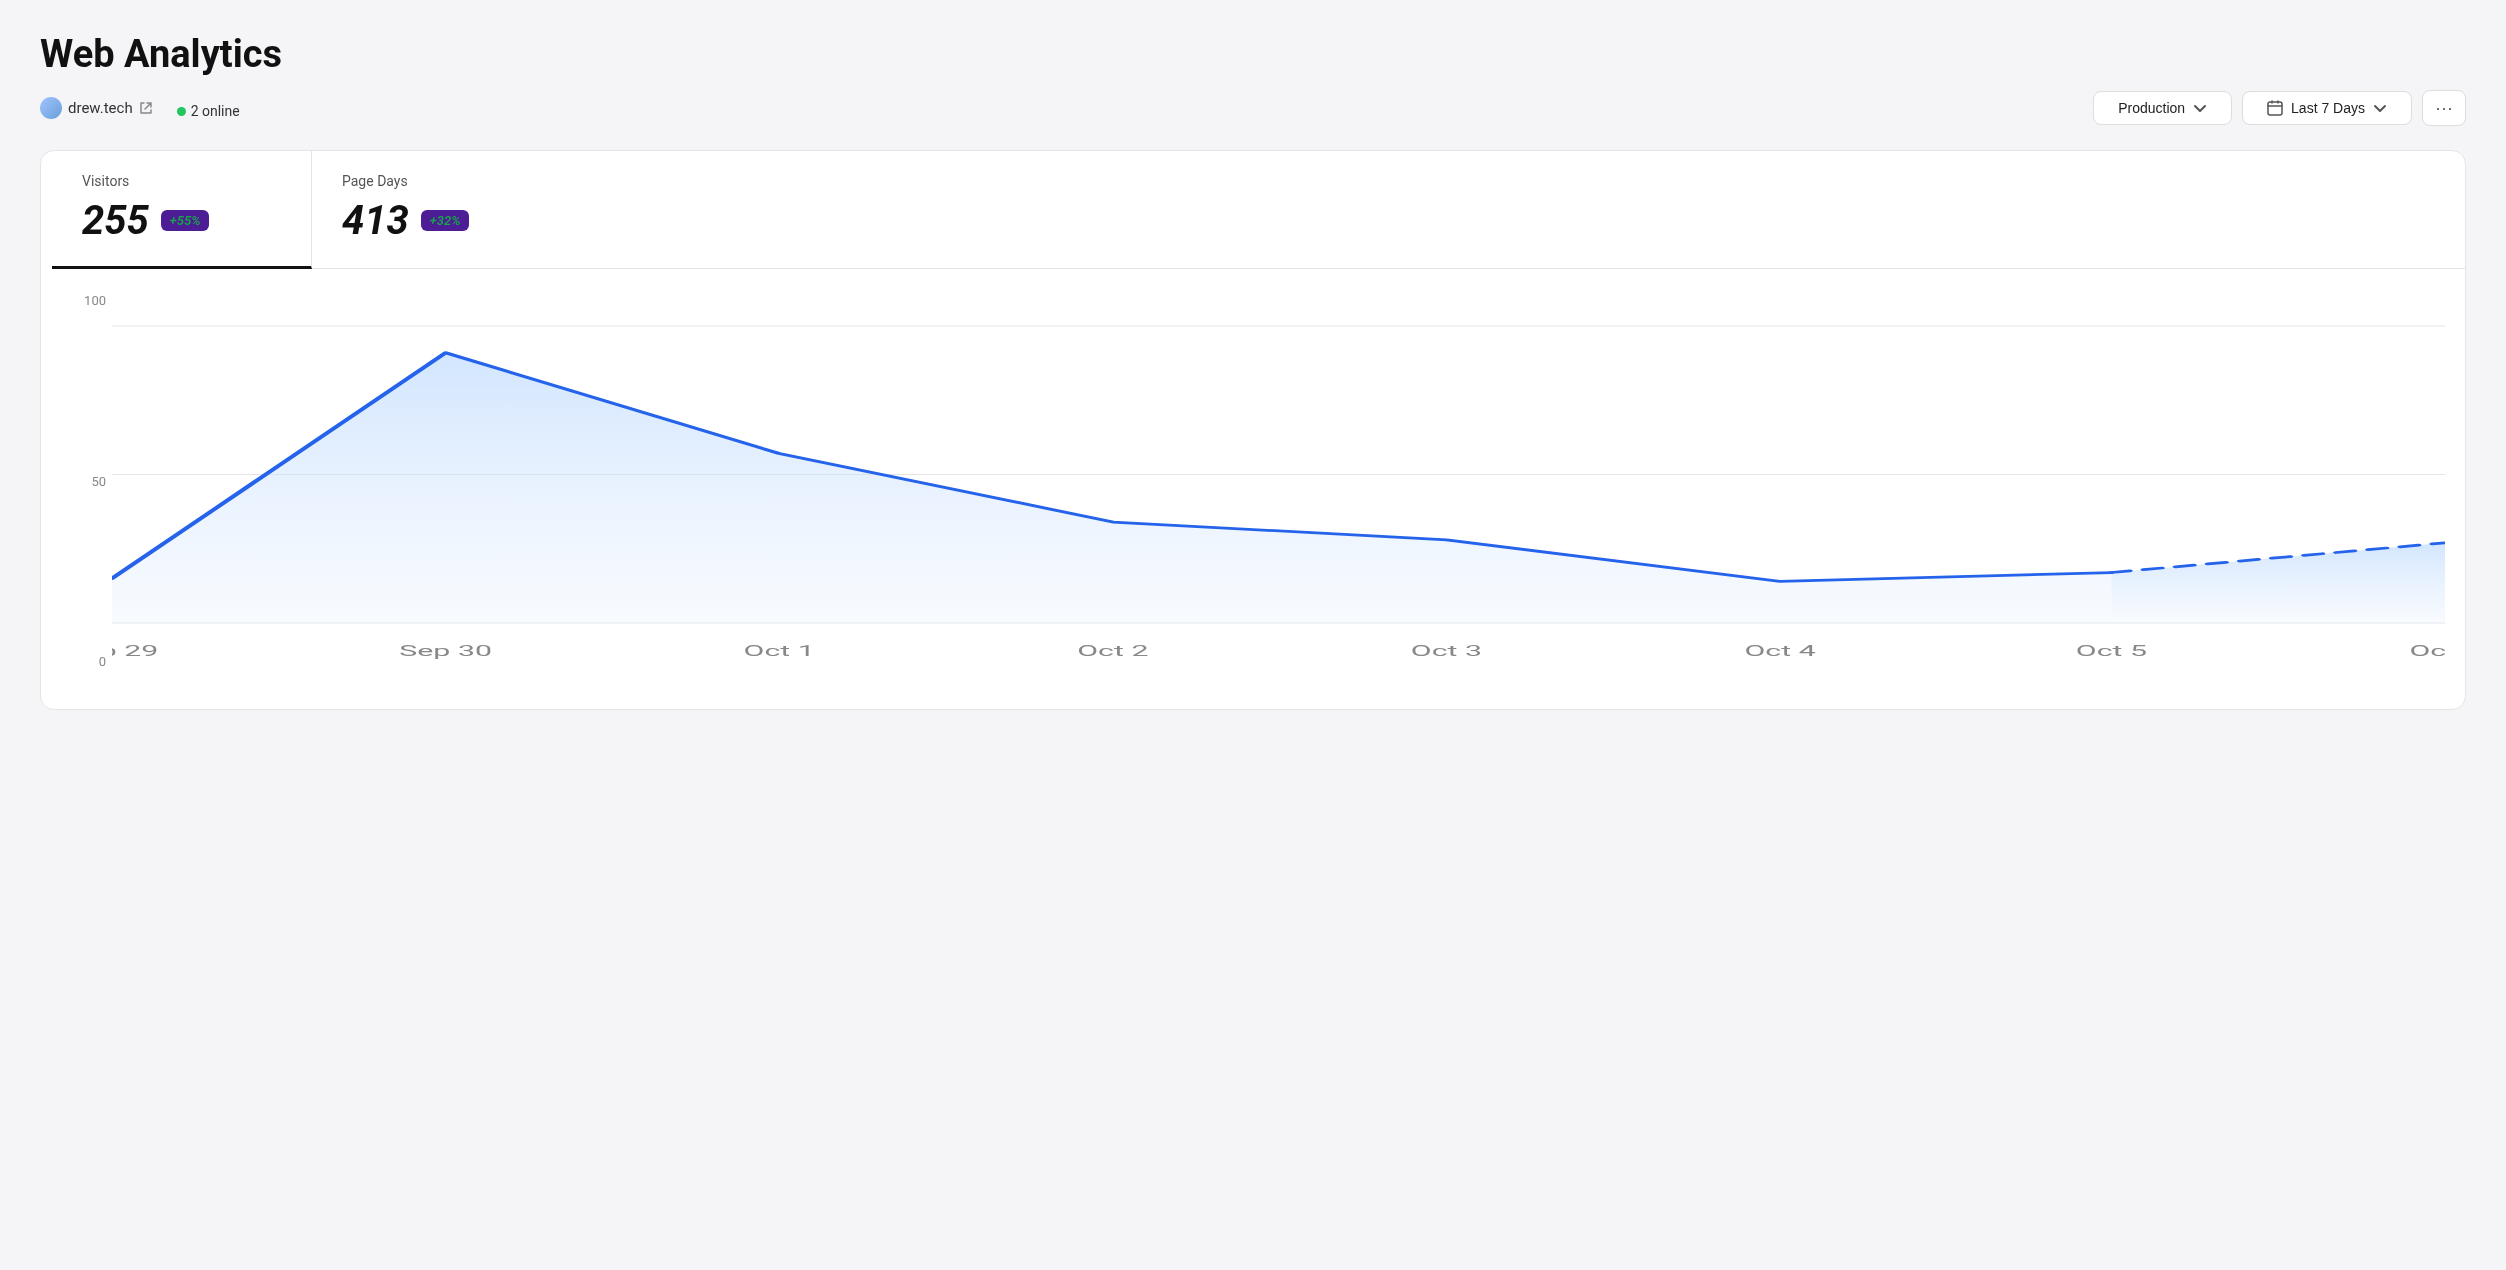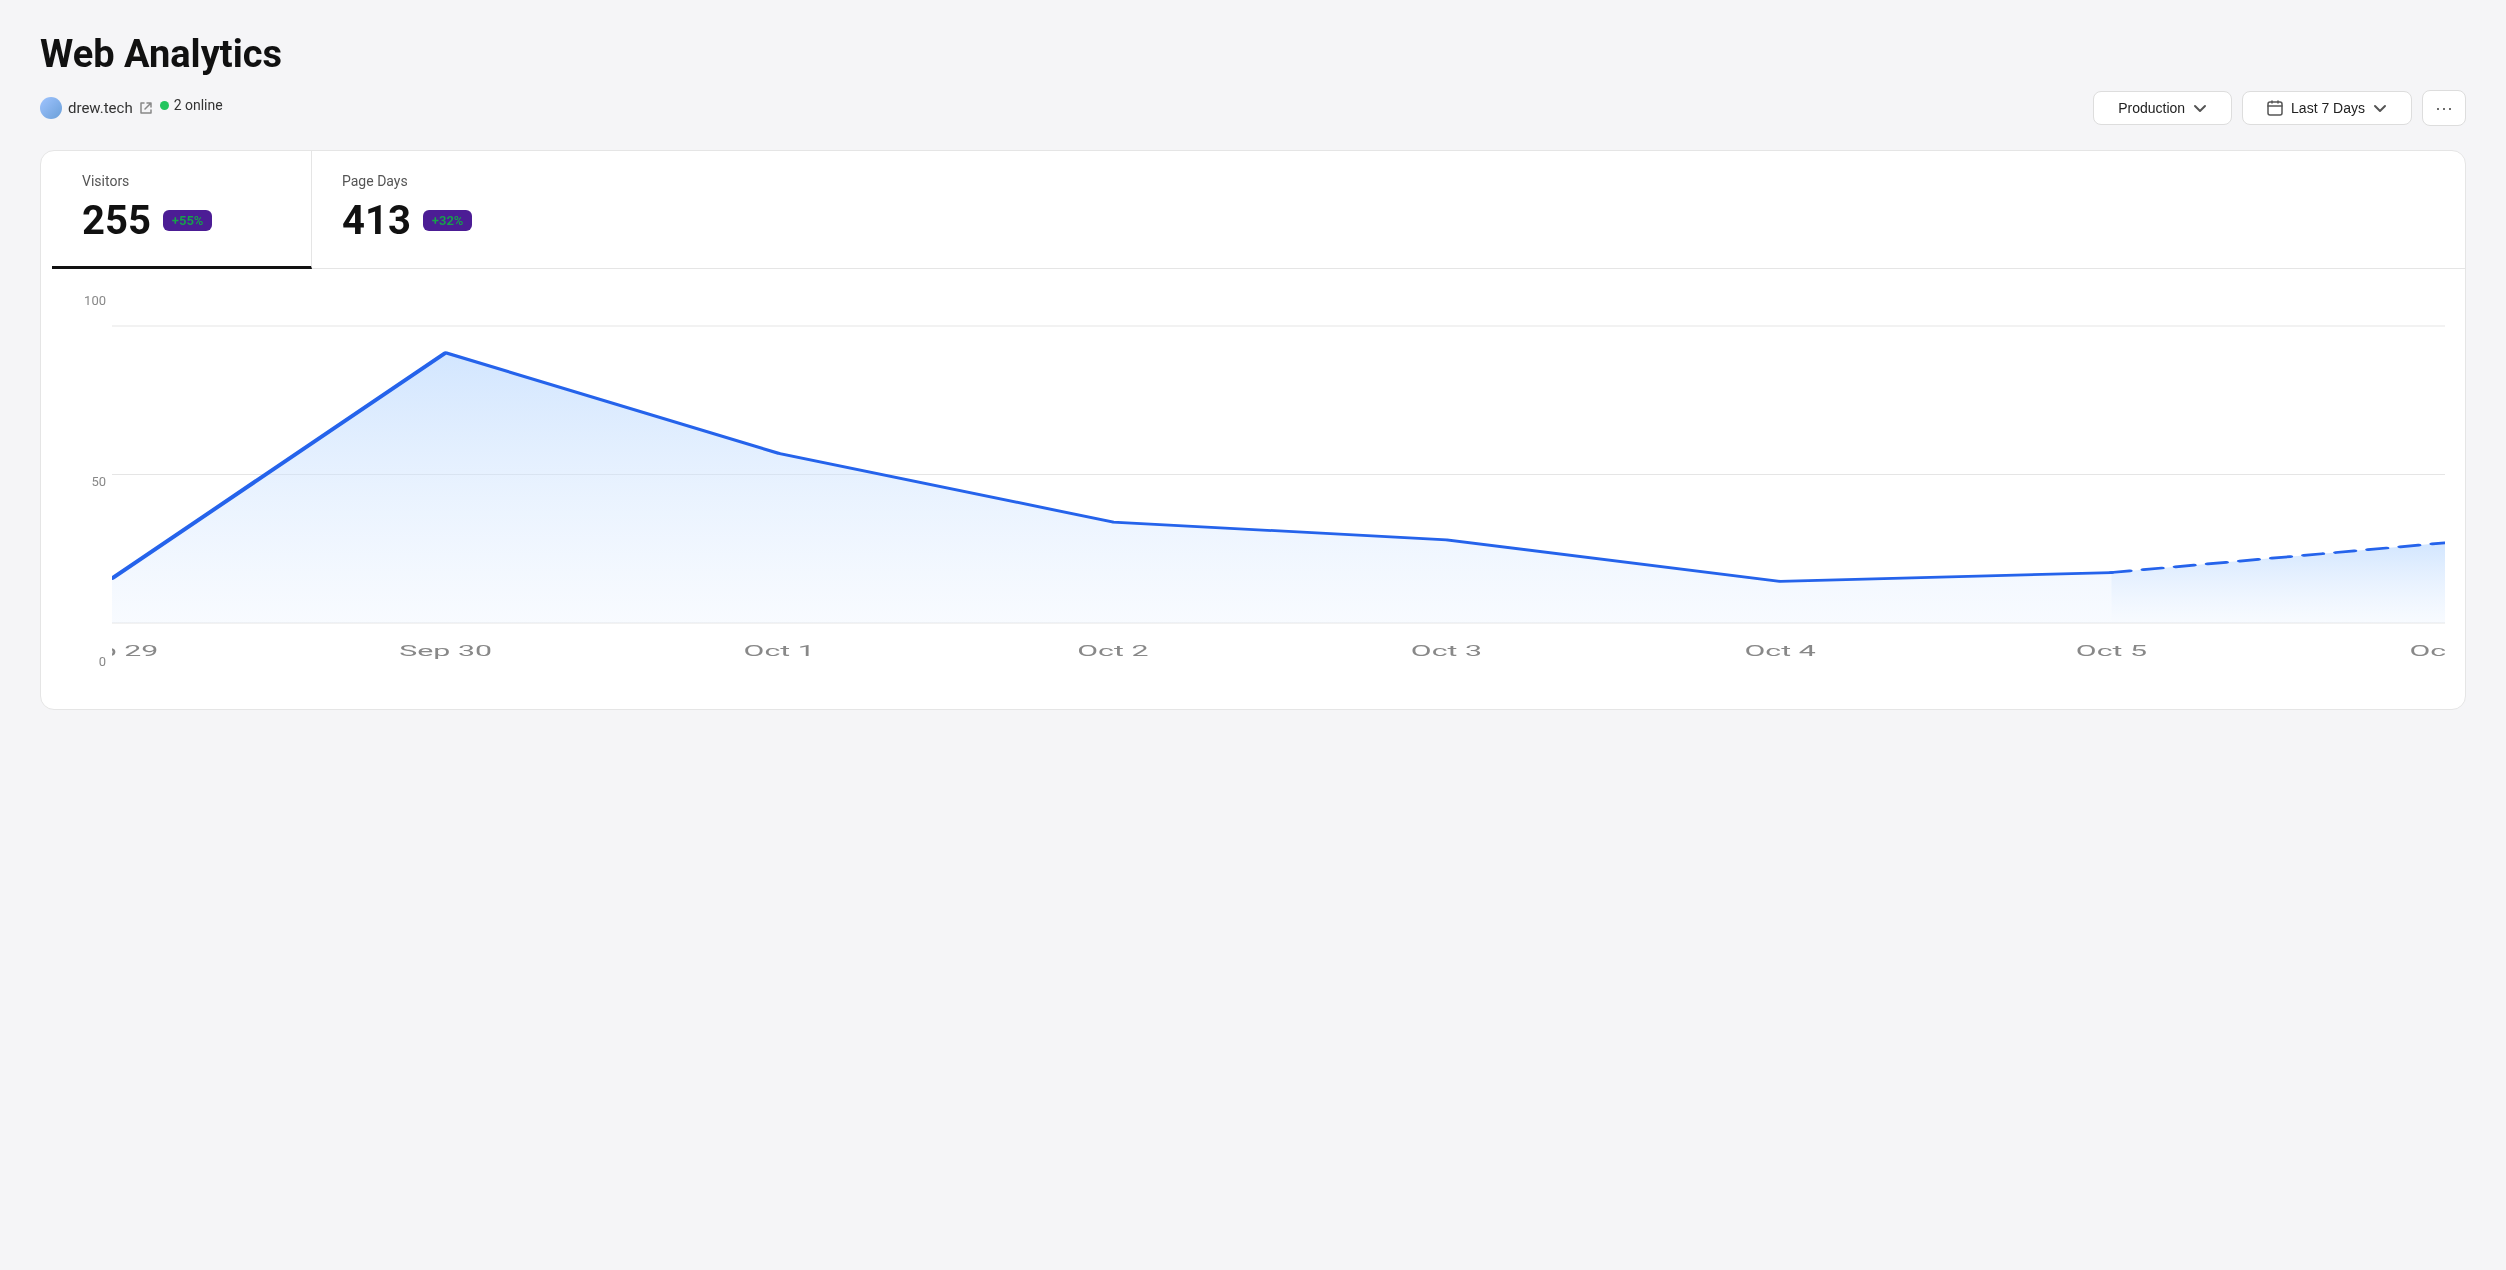--- a/index.html
+++ b/index.html
@@ -16,22 +16,22 @@
       color: #111;
     }
     .header-row {
       display: flex;
       align-items: center;
       justify-content: space-between;
       margin-bottom: 24px;
     }
     .header-left {
       display: flex;
-      align-items: flex-start;
-      gap: 7px;
+      align-items: flex-end;
+      gap: 24px;
     }
     .site-info {
       display: flex;
       align-items: center;
       gap: 6px;
       font-size: 15px;
       color: #333;
     }
     .avatar {
       width: 22px;
@@ -118,20 +118,21 @@
     }
     .metric-label {
       font-size: 14px;
       color: #555;
       margin-bottom: 8px;
     }
     .metric-value-row {
       display: flex;
       align-items: center;
       gap: 12px;
+      font-style: italic;
     }
     .metric-value {
       font-size: 40px;
       font-weight: 700;
       color: #111;
     }
     .metric-badge {
       background: #4c1d95;
       color: #16a34a;
       font-size: 13px;

